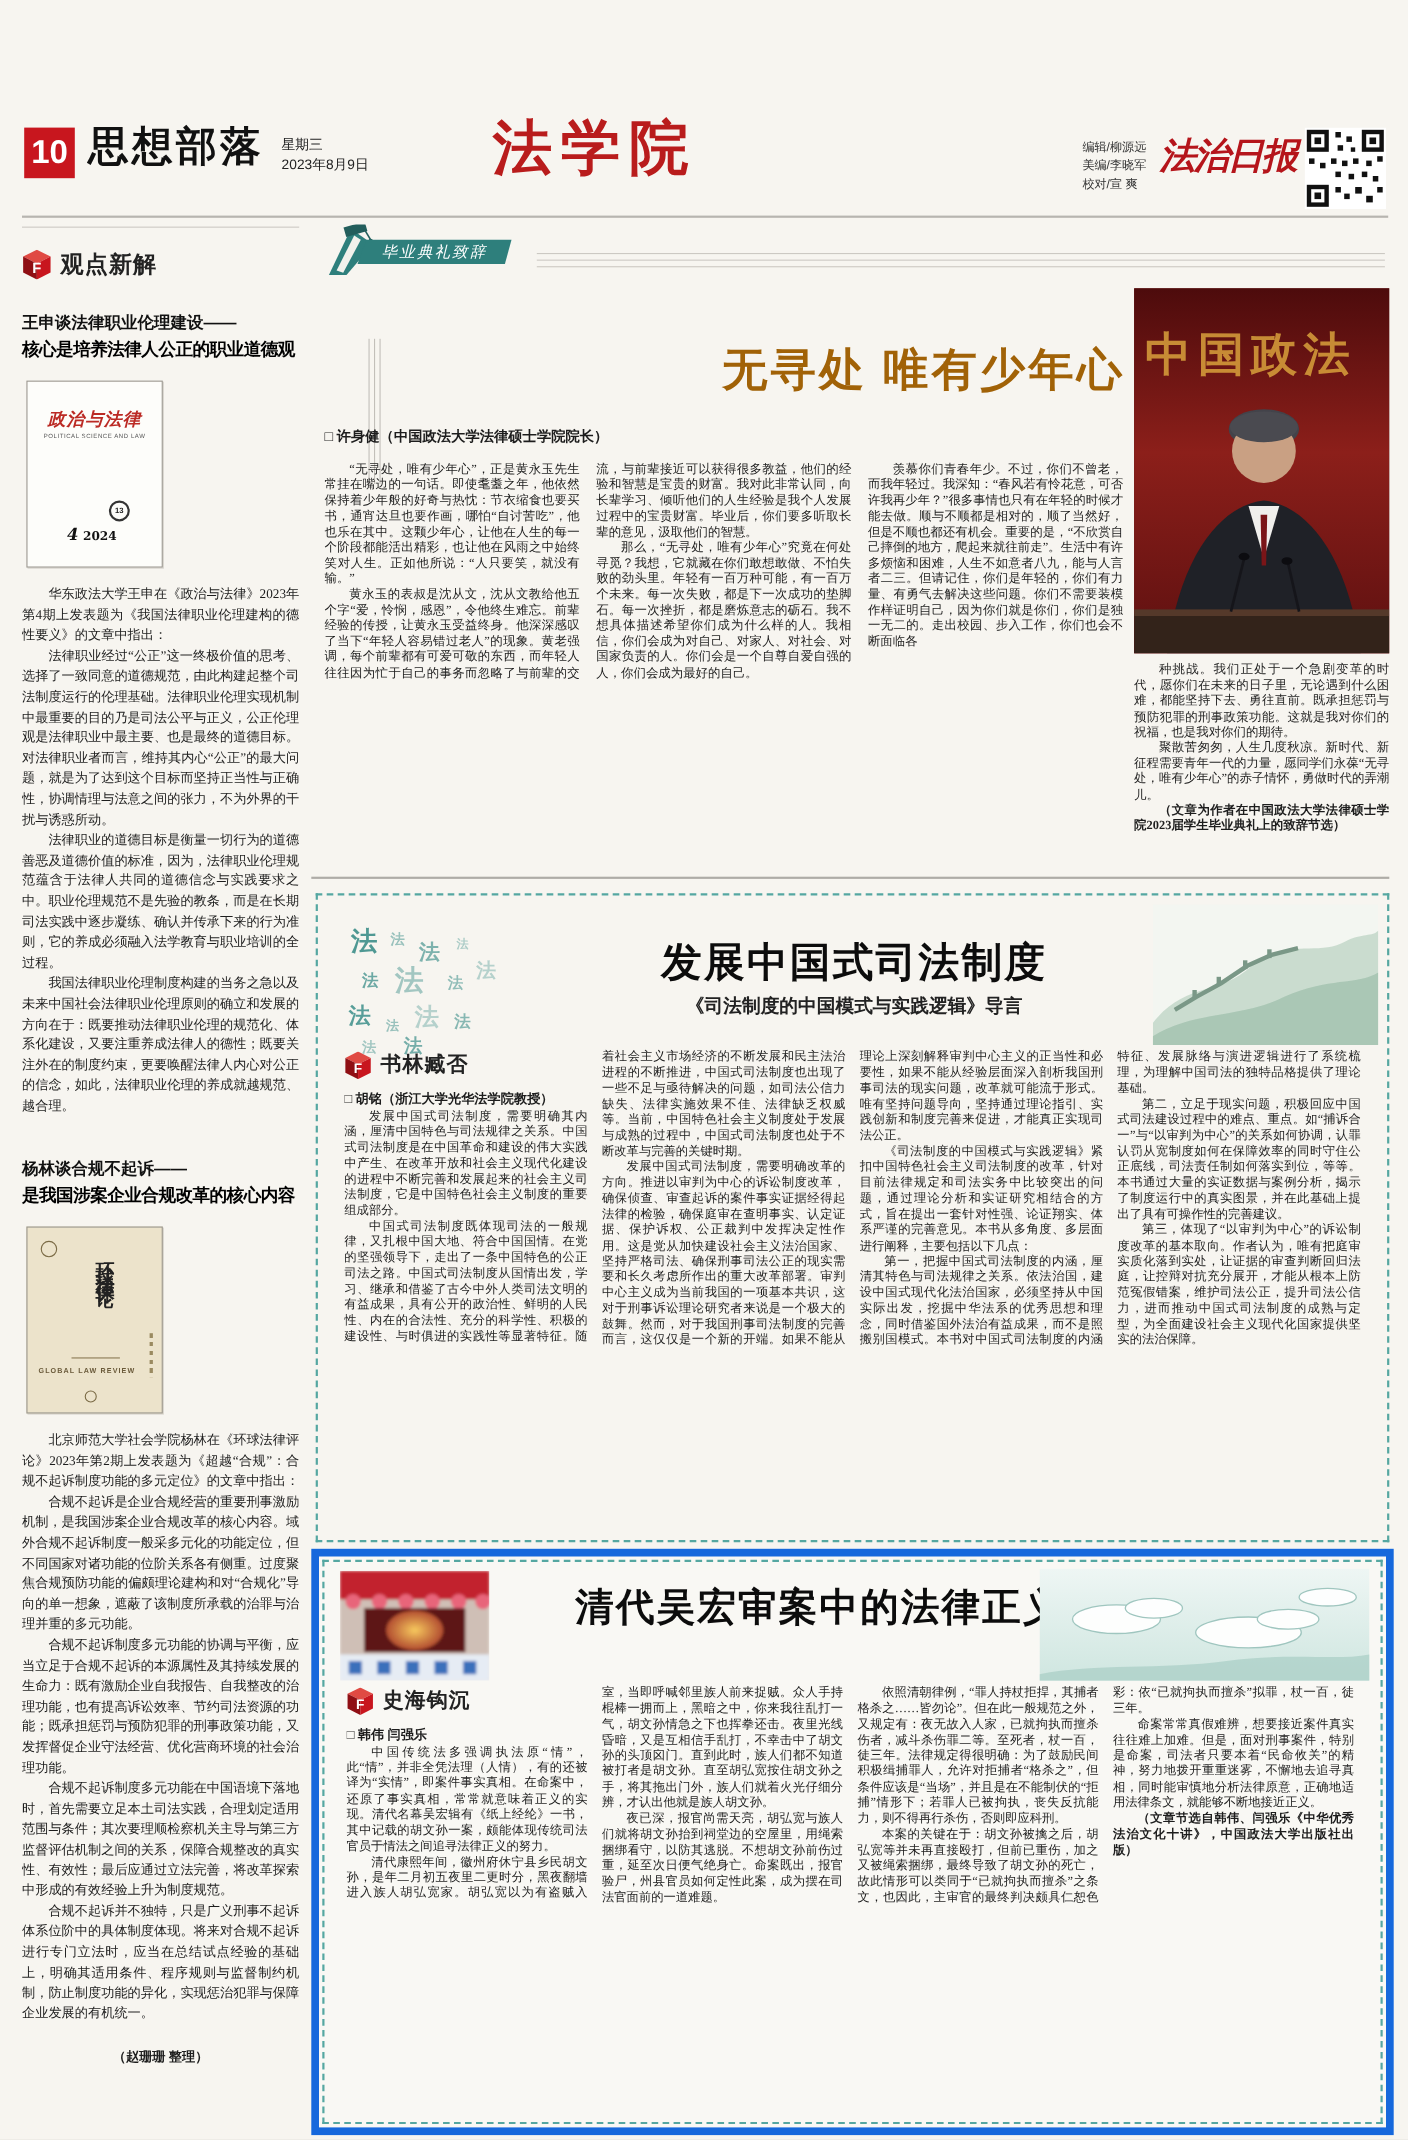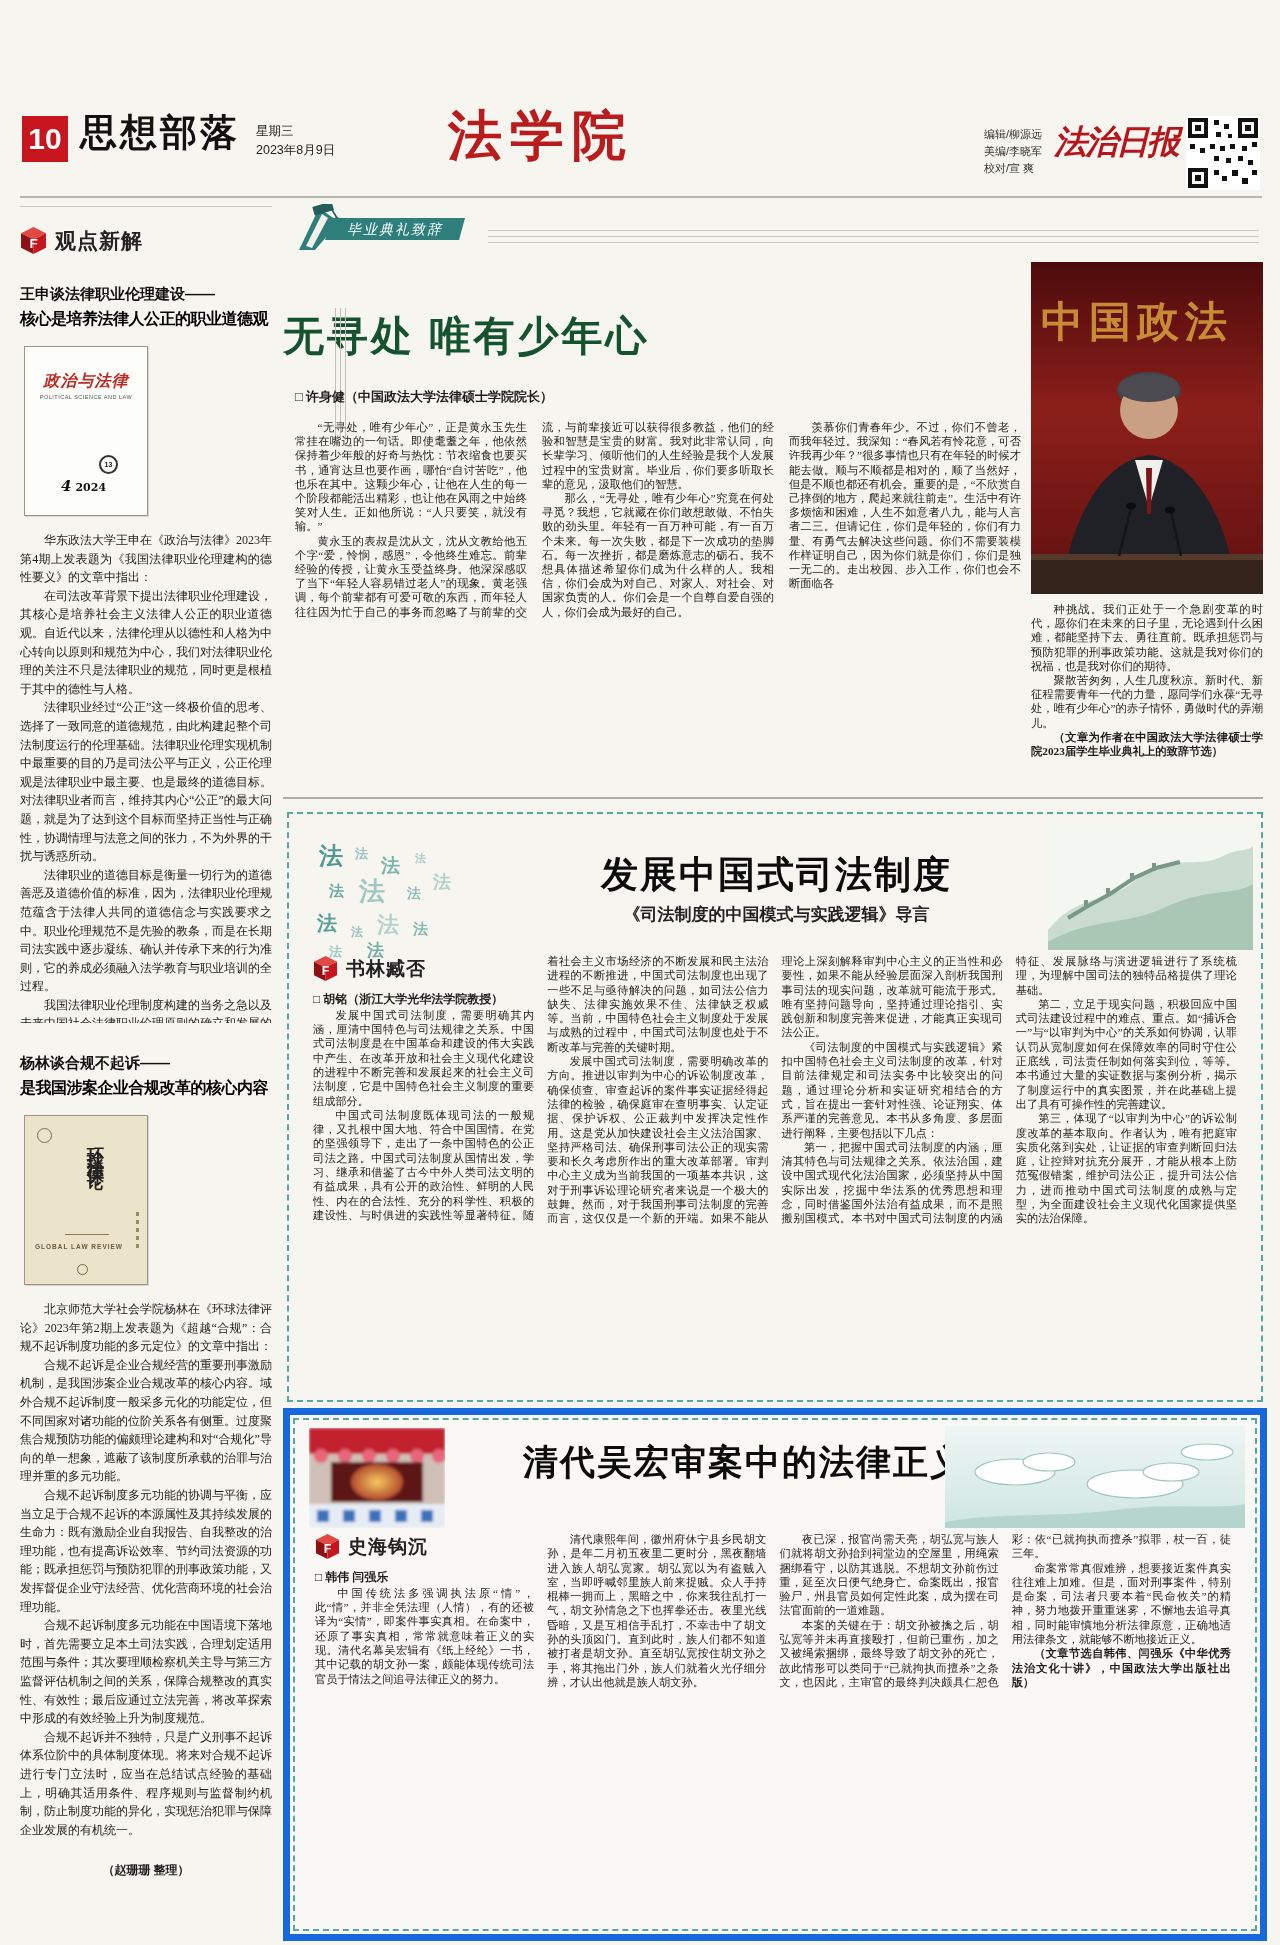--- a/index.html
+++ b/index.html
@@ -47,22 +47,22 @@
                repeating-linear-gradient(#9a8a60 0 4px,transparent 4px 8px);}
   .side-body{margin-top:15px;font:400 12px/1.55 "Liberation Serif",serif;text-align:justify;overflow:hidden;}
   .side-body p{margin:0;text-indent:2em;}
   .bodyA{height:492px;}
   .bodyB{height:556px;}
   .compiler{margin-top:8px;text-align:center;font:700 12px/1 "Liberation Serif",serif;}
   
   .art1{position:absolute;left:283px;top:204px;width:980px;height:596px;}
   .art1-rules{position:absolute;left:205px;right:4px;top:26px;}
   .art1-rules div{border-top:1px solid #ccc9c3;margin-bottom:5px;}
-  .art1-title{position:absolute;left:0;top:112px;width:740px;text-align:left;
-              font:900 41px/1 "Liberation Sans",sans-serif;letter-spacing:3px;color:#14532d;}
+  .art1-title{position:absolute;left:0;top:112px;width:740px;text-align:right;
+              font:900 41px/1 "Liberation Sans",sans-serif;letter-spacing:3px;color:#a16207;}
   .vlines{position:absolute;left:52px;top:104px;height:132px;display:flex;gap:4px;}
   .vlines i{display:block;width:1px;height:100%;background:#c2bfb9;}
   .art1-byline{position:absolute;left:12px;top:186px;font:700 13px/1 "Liberation Serif",serif;}
   .art1-body{position:absolute;left:12px;top:216px;width:726px;height:368px;overflow:hidden;
              column-count:3;column-gap:15px;font:400 11.3px/14.2px "Liberation Serif",serif;text-align:justify;}
   .art1-body p{margin:0;text-indent:2em;}
   .art1-photo{position:absolute;left:748px;top:58px;width:232px;height:332px;overflow:hidden;background:#5d0f10;}
   .art1-rightcol{position:absolute;left:748px;top:398px;width:232px;height:188px;overflow:hidden;
                  font:400 11.3px/14.2px "Liberation Serif",serif;text-align:justify;}
   .art1-rightcol p{margin:0;text-indent:2em;}
@@ -166,21 +166,20 @@
 
     <div class="cover">
       <div class="coverA-title">政治与法律</div>
       <div class="coverA-sub">POLITICAL SCIENCE AND LAW</div>
       <div class="coverA-logo">13</div>
       <div class="coverA-issue"><span>4</span><small>2024</small></div>
     </div>
 
     <div class="side-body bodyA">
       <p>华东政法大学王申在《政治与法律》2023年第4期上发表题为《我国法律职业伦理建构的德性要义》的文章中指出：</p>
-      <p>在司法改革背景下提出法律职业伦理建设，其核心是培养社会主义法律人公正的职业道德观。自近代以来，法律伦理从以德性和人格为中心转向以原则和规范为中心，我们对法律职业伦理的关注不只是法律职业的规范，同时更是根植于其中的德性与人格。</p>
       <p>法律职业经过“公正”这一终极价值的思考、选择了一致同意的道德规范，由此构建起整个司法制度运行的伦理基础。法律职业伦理实现机制中最重要的目的乃是司法公平与正义，公正伦理观是法律职业中最主要、也是最终的道德目标。对法律职业者而言，维持其内心“公正”的最大问题，就是为了达到这个目标而坚持正当性与正确性，协调情理与法意之间的张力，不为外界的干扰与诱惑所动。</p>
       <p>法律职业的道德目标是衡量一切行为的道德善恶及道德价值的标准，因为，法律职业伦理规范蕴含于法律人共同的道德信念与实践要求之中。职业伦理规范不是先验的教条，而是在长期司法实践中逐步凝练、确认并传承下来的行为准则，它的养成必须融入法学教育与职业培训的全过程。</p>
       <p>我国法律职业伦理制度构建的当务之急以及未来中国社会法律职业伦理原则的确立和发展的方向在于：既要推动法律职业伦理的规范化、体系化建设，又要注重养成法律人的德性；既要关注外在的制度约束，更要唤醒法律人内心对公正的信念，如此，法律职业伦理的养成就越规范、越合理。</p>
     </div>
 
     <div class="kicker">杨林谈合规不起诉——</div>
     <div class="side-headline">是我国涉案企业合规改革的核心内容</div>
 
     <div class="cover coverB">
       <div class="coverB-logo1"></div>
@@ -381,20 +380,21 @@
             <polygon points="1,6 13,12 13,26 1,20" fill="#8f0f14"></polygon>
             <polygon points="25,6 13,12 13,26 25,20" fill="#c8161e"></polygon>
             <text x="13" y="20" text-anchor="middle" font-size="13" font-weight="bold" fill="#fff" font-family="Liberation Sans,sans-serif">F</text>
           </svg>
           <span class="badge-label">史海钩沉</span>
         </div>
         <p class="col-byline">□ 韩伟 闫强乐</p>
         <p>中国传统法多强调执法原“情”，此“情”，并非全凭法理（人情），有的还被译为“实情”，即案件事实真相。在命案中，还原了事实真相，常常就意味着正义的实现。清代名幕吴宏辑有《纸上经纶》一书，其中记载的胡文孙一案，颇能体现传统司法官员于情法之间追寻法律正义的努力。</p>
         <p>清代康熙年间，徽州府休宁县乡民胡文孙，是年二月初五夜里二更时分，黑夜翻墙进入族人胡弘宽家。胡弘宽以为有盗贼入室，当即呼喊邻里族人前来捉贼。众人手持棍棒一拥而上，黑暗之中，你来我往乱打一气，胡文孙情急之下也挥拳还击。夜里光线昏暗，又是互相信手乱打，不幸击中了胡文孙的头顶囟门。直到此时，族人们都不知道被打者是胡文孙。直至胡弘宽按住胡文孙之手，将其拖出门外，族人们就着火光仔细分辨，才认出他就是族人胡文孙。</p>
         <p>夜已深，报官尚需天亮，胡弘宽与族人们就将胡文孙抬到祠堂边的空屋里，用绳索捆绑看守，以防其逃脱。不想胡文孙前伤过重，延至次日便气绝身亡。命案既出，报官验尸，州县官员如何定性此案，成为摆在司法官面前的一道难题。</p>
+        <p>依照清朝律例，“罪人持杖拒捍，其捕者格杀之……皆勿论”。但在此一般规范之外，又规定有：夜无故入人家，已就拘执而擅杀伤者，减斗杀伤罪二等。至死者，杖一百，徒三年。法律规定得很明确：为了鼓励民间积极缉捕罪人，允许对拒捕者“格杀之”，但条件应该是“当场”，并且是在不能制伏的“拒捕”情形下；若罪人已被拘执，丧失反抗能力，则不得再行杀伤，否则即应科刑。</p>
         <p>本案的关键在于：胡文孙被擒之后，胡弘宽等并未再直接殴打，但前已重伤，加之又被绳索捆绑，最终导致了胡文孙的死亡，故此情形可以类同于“已就拘执而擅杀”之条文，也因此，主审官的最终判决颇具仁恕色彩：依“已就拘执而擅杀”拟罪，杖一百，徒三年。</p>
         <p>命案常常真假难辨，想要接近案件真实往往难上加难。但是，面对刑事案件，特别是命案，司法者只要本着“民命攸关”的精神，努力地拨开重重迷雾，不懈地去追寻真相，同时能审慎地分析法律原意，正确地适用法律条文，就能够不断地接近正义。</p>
         <p class="attribution">（文章节选自韩伟、闫强乐《中华优秀法治文化十讲》，中国政法大学出版社出版）</p>
       </div>
     </div>
   </div>
 
 </div>
 
 </body></html>

